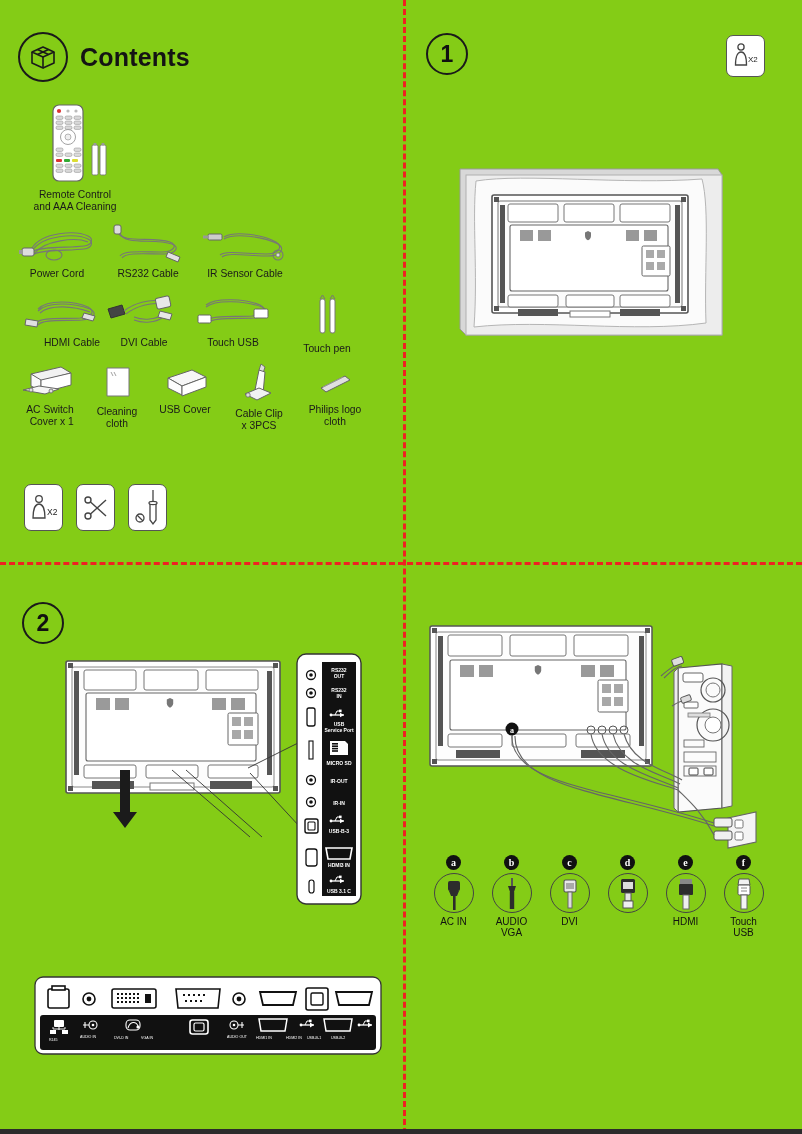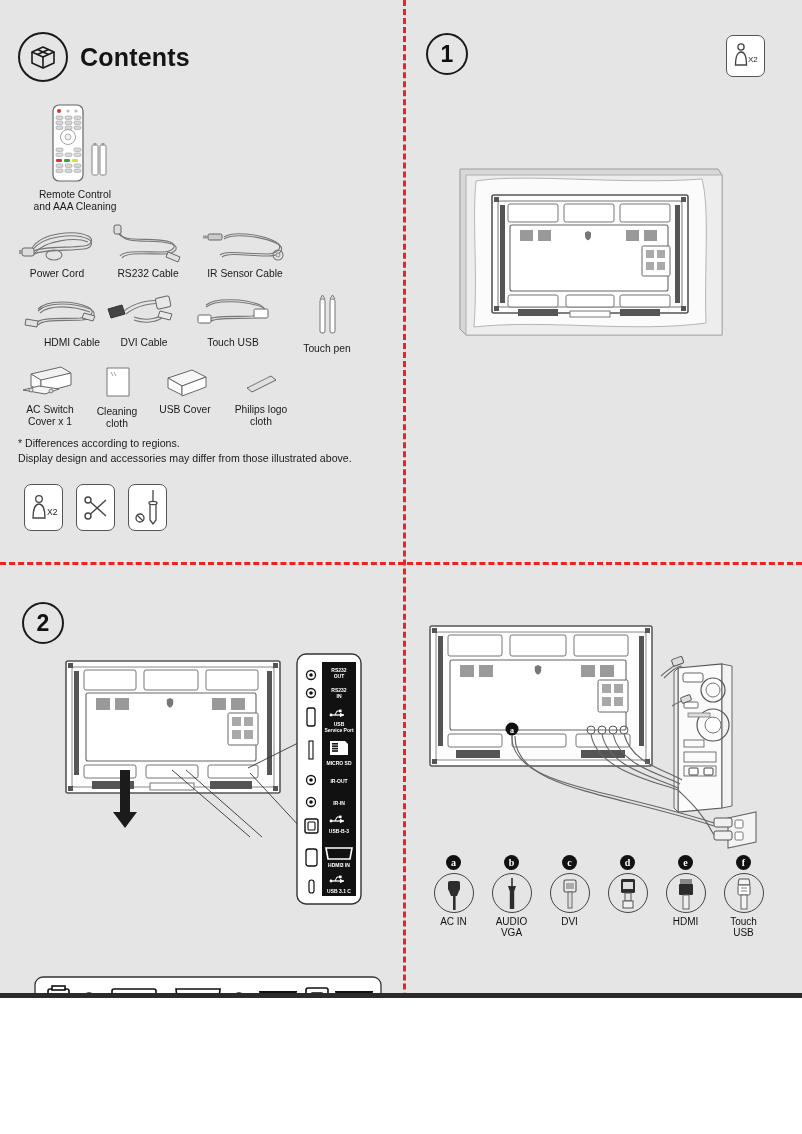--- a/index.html
+++ b/index.html
@@ -5,23 +5,23 @@
 <style>
   html,body{margin:0;padding:0;background:#ffffff;}
   body{
     font-family:"Liberation Sans", sans-serif;
     color:#1a1a1a;
     -webkit-font-smoothing:antialiased;
   }
   #page{
     position:relative;
     width:802px;
-    height:998px;
+    height:1134px;
     overflow:hidden;
-    background:#e5e5e5;
+    background:#84cc16;
   }
 
   
   .divider-v{
     position:absolute;
     left:403px; top:0px;
     width:0; height:1134px;
     border-left:3px dashed #ee2222;
   }
   .divider-h{
@@ -299,21 +299,21 @@
             </g>
             <path d="M13 6 l2.5 -4 l2.5 4" fill="none" stroke="#777" stroke-width="1"></path>
             <path d="M23 6 l2.5 -4 l2.5 4" fill="none" stroke="#777" stroke-width="1"></path>
           </svg>
         </div>
         <div class="cap">Touch pen</div>
       </div>
     </div>
 
     <div class="item-row" style="left:14px; top:362px; gap:0;">
-      <div class="item" style="width:72px;">
+      <div class="item" style="width:72px;text-align:right;">
         <div class="art">
           <svg width="62" height="38" viewBox="0 0 62 38">
             <path d="M12 12 l30 -7 l10 6 l-30 8 z" fill="#f2f2f2" stroke="#666" stroke-width="1"></path>
             <path d="M12 12 l0 12 l10 5 l0 -11 z" fill="#fafafa" stroke="#666" stroke-width="1"></path>
             <path d="M22 18 l30 -7 l0 12 l-30 8 z" fill="#fff" stroke="#666" stroke-width="1"></path>
             <path d="M4 28 l16 -4 l20 3 l-14 5 z" fill="#f5f5f5" stroke="#666" stroke-width="1"></path>
             <circle cx="12" cy="28" r="2" fill="#ddd" stroke="#666" stroke-width=".8"></circle>
             <circle cx="32" cy="29" r="2" fill="#ddd" stroke="#666" stroke-width=".8"></circle>
           </svg>
         </div>
@@ -336,35 +336,45 @@
         <div class="art">
           <svg width="58" height="38" viewBox="0 0 58 38">
             <path d="M12 16 l24 -8 l14 7 l-24 9 z" fill="#f6f6f6" stroke="#666" stroke-width="1"></path>
             <path d="M12 16 l0 10 l14 7 l0 -9 z" fill="#fdfdfd" stroke="#666" stroke-width="1"></path>
             <path d="M26 24 l24 -9 l0 10 l-24 9 z" fill="#fff" stroke="#666" stroke-width="1"></path>
           </svg>
         </div>
         <div class="cap">USB Cover</div>
       </div>
 
+      <div class="item" style="width:74px;">
+        <div class="art">
+          <svg width="44" height="42" viewBox="0 0 44 42">
+            <path d="M24 2 l4 3 l-2 6 l-4 -3 z" fill="#ddd" stroke="#666" stroke-width=".9"></path>
+            <path d="M22 8 L18 28 L26 32 L28 10 Z" fill="#fafafa" stroke="#666" stroke-width="1"></path>
+            <path d="M8 32 l14 -6 l12 5 l-14 7 z" fill="#f2f2f2" stroke="#666" stroke-width="1"></path>
+            <circle cx="11" cy="33" r="2.2" fill="#ddd" stroke="#666" stroke-width=".8"></circle>
+          </svg>
+        </div>
+        <div class="cap">Cable Clip
+x 3PCS</div>
+      </div>
 
       <div class="item" style="width:78px;">
         <div class="art">
           <svg width="52" height="38" viewBox="0 0 52 38">
             <path d="M12 26 l24 -12 l5 4 l-24 12 z" fill="#e0e0e0" stroke="#666" stroke-width="1"></path>
             <path d="M14 25 l20 -10" stroke="#aaa" stroke-width=".8" fill="none"></path>
           </svg>
         </div>
         <div class="cap">Philips logo
 cloth</div>
       </div>
     </div>
 
-    <div class="note">* Differences according to regions.
-Display design and accessories may differ from those illustrated above.</div>
 
     <div class="tool-row">
       <div class="tool-badge">
         <svg width="32" height="32" viewBox="0 0 32 32">
           <circle cx="11" cy="7" r="3.3" fill="none" stroke="#444" stroke-width="1.3"></circle>
           <path d="M5 26 C5 16 8 12 11 12 C14 12 17 16 17 26 Z" fill="none" stroke="#444" stroke-width="1.3"></path>
           <text x="19" y="23" font-size="8.5" fill="#222" font-family="Liberation Sans, sans-serif">X2</text>
         </svg>
       </div>
       <div class="tool-badge">

